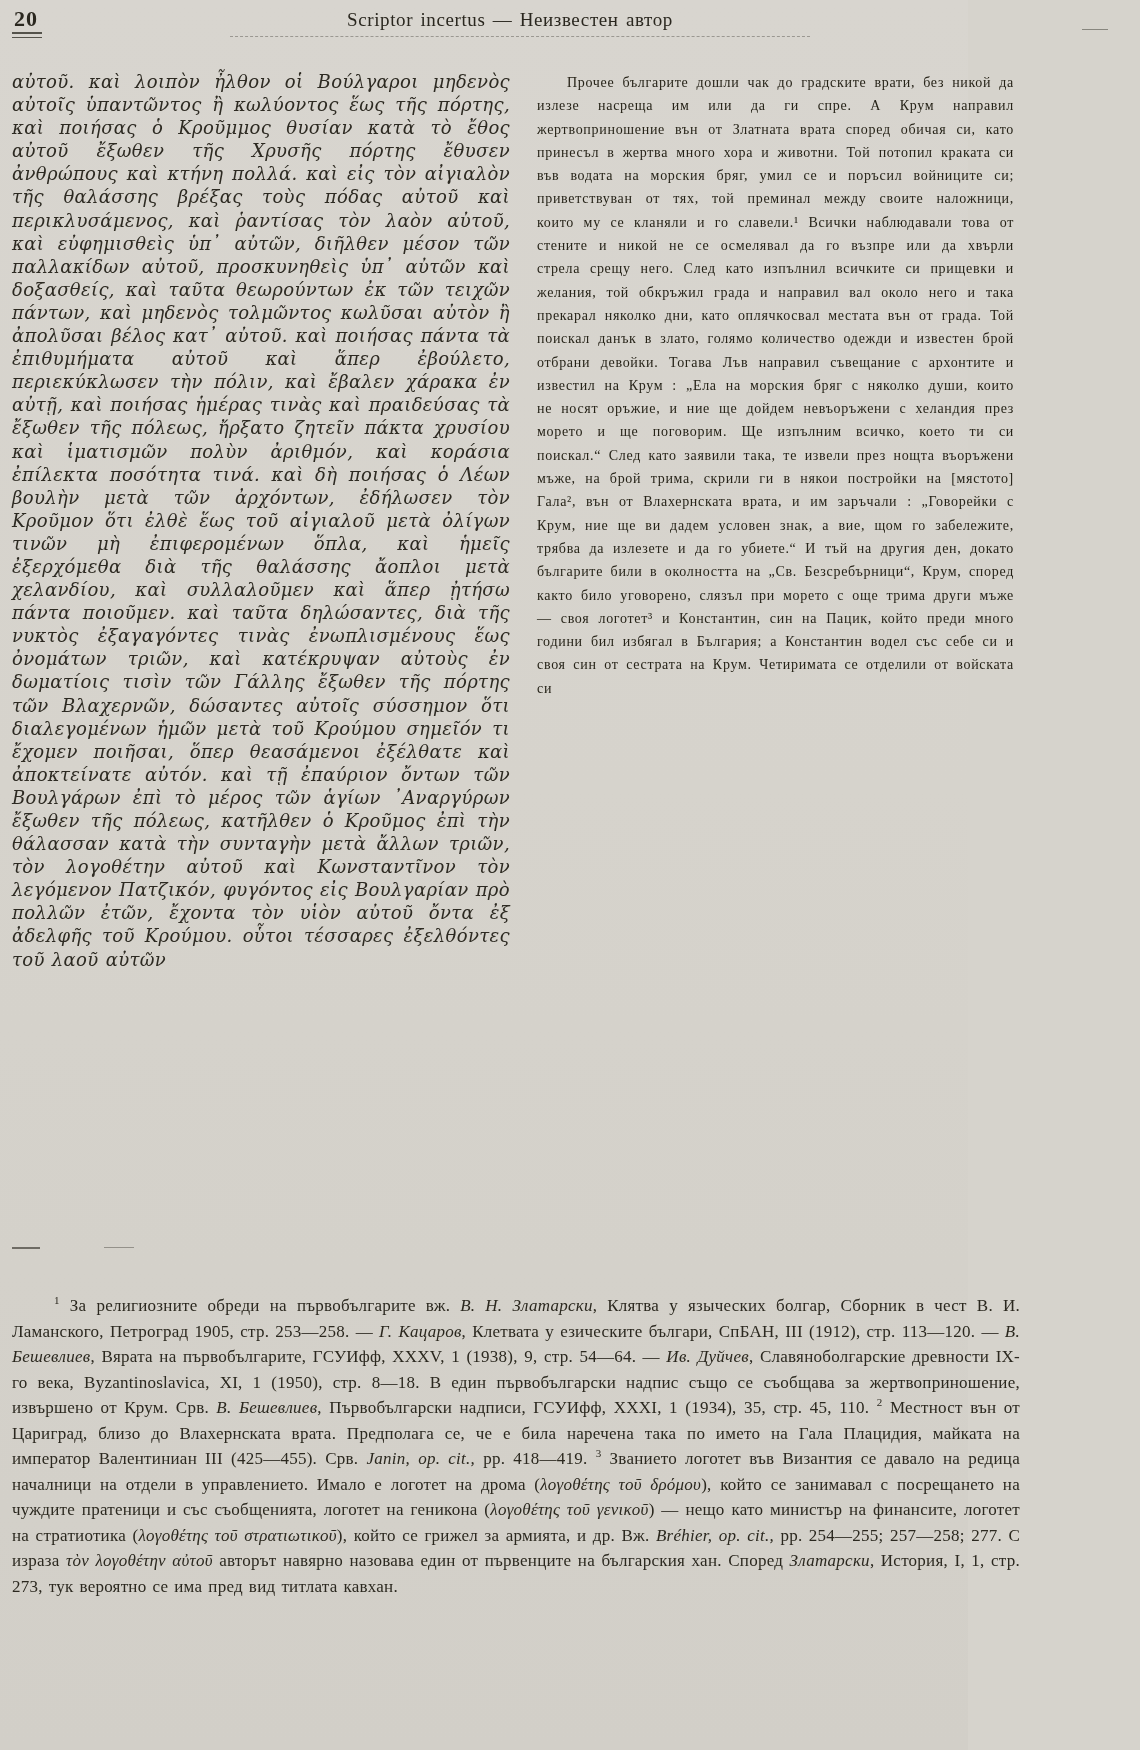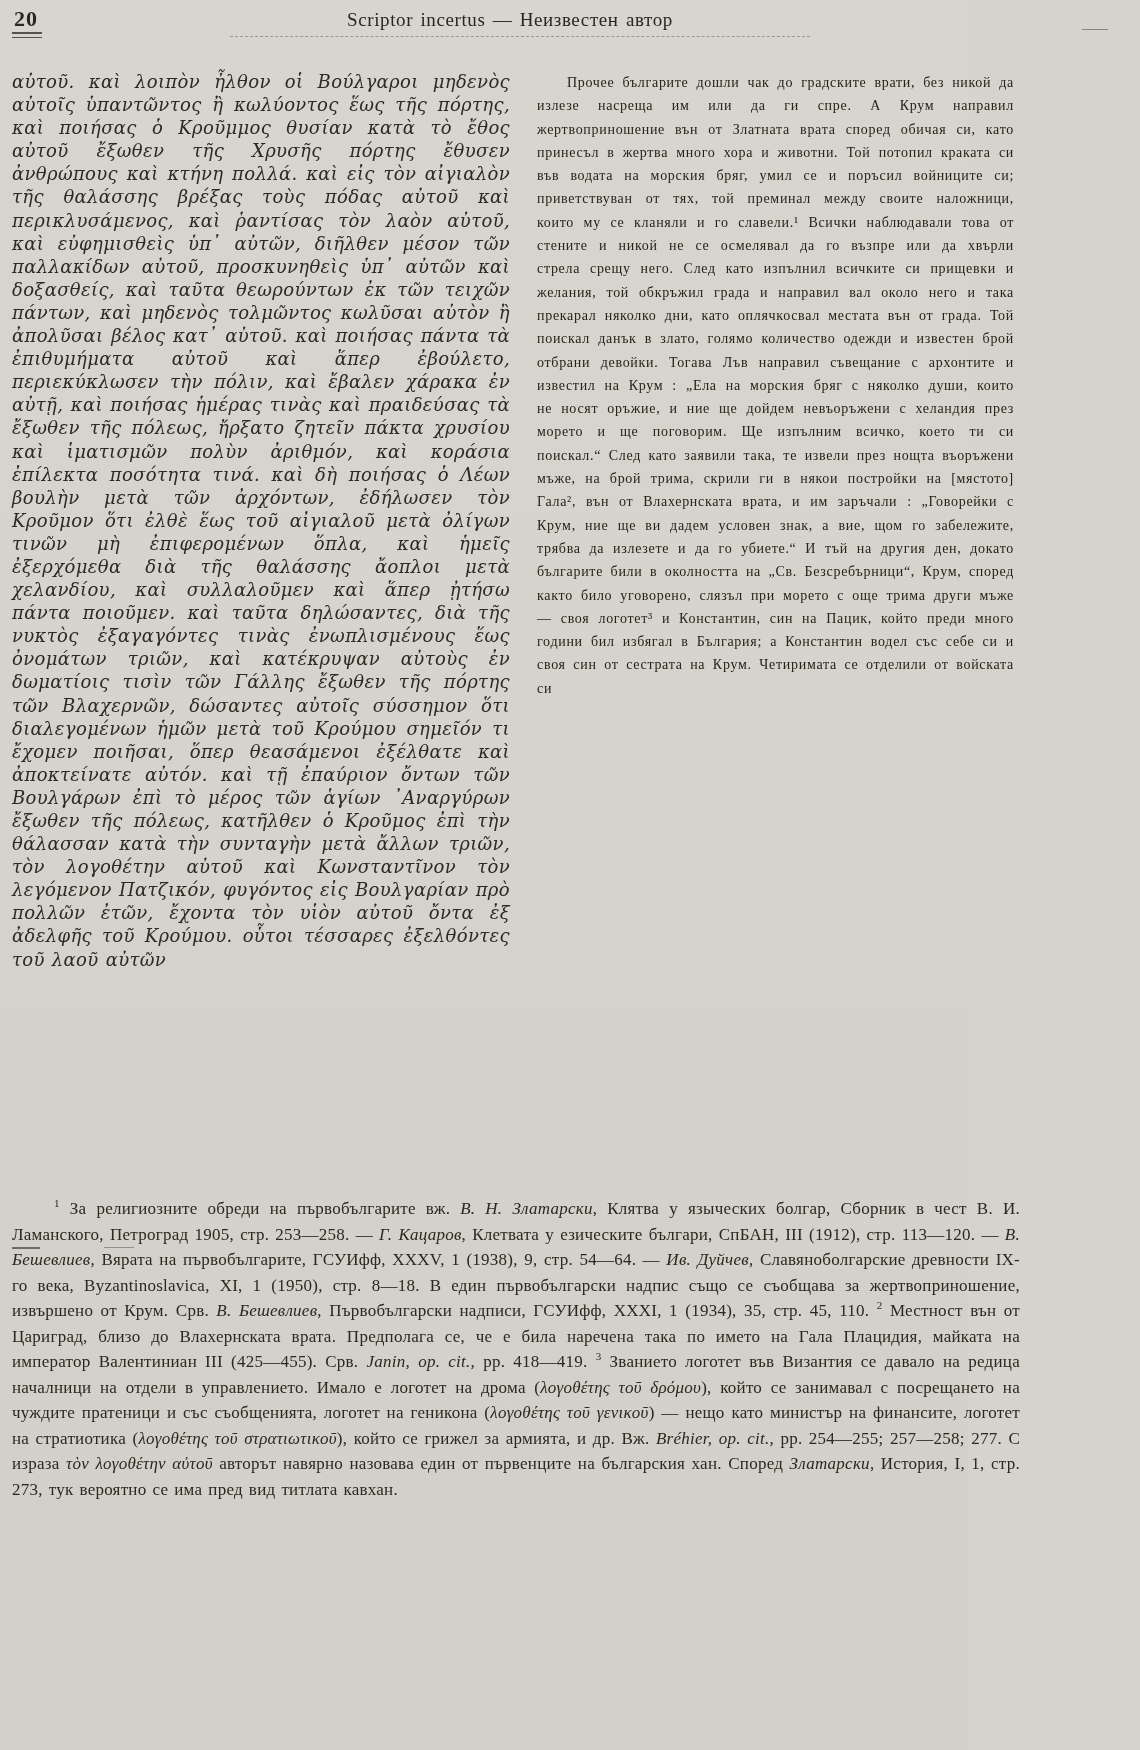--- a/index.html
+++ b/index.html
@@ -42,21 +42,21 @@
   .bulg-col {
     position: absolute; left: 537px; top: 71px; width: 477px;
     font-size: 14px; line-height: 23.3px;
     text-align: justify; text-indent: 30px;
     letter-spacing: 0.7px; word-spacing: 3px;
     color: #262318;
   }
   .fn-rule { left: 12px; top: 1247px; width: 28px; border-top-width: 2px; opacity: .8; }
   .fn-rule2 { left: 104px; top: 1247px; width: 30px; border-top-width: 1px; opacity: .5; }
   .footnotes {
-    position: absolute; left: 12px; top: 1196px; width: 1008px;
+    position: absolute; left: 12px; top: 1293px; width: 1008px;
     font-size: 17px; line-height: 25.5px;
     text-align: justify; text-indent: 42px;
     letter-spacing: 0.25px; word-spacing: 1.5px;
     color: #2b281f;
   }
   .footnotes sup { font-size: 11px; line-height: 0; vertical-align: super; }
   .footnotes .it { font-style: italic; }
 </style>
 </head>
 <body>

